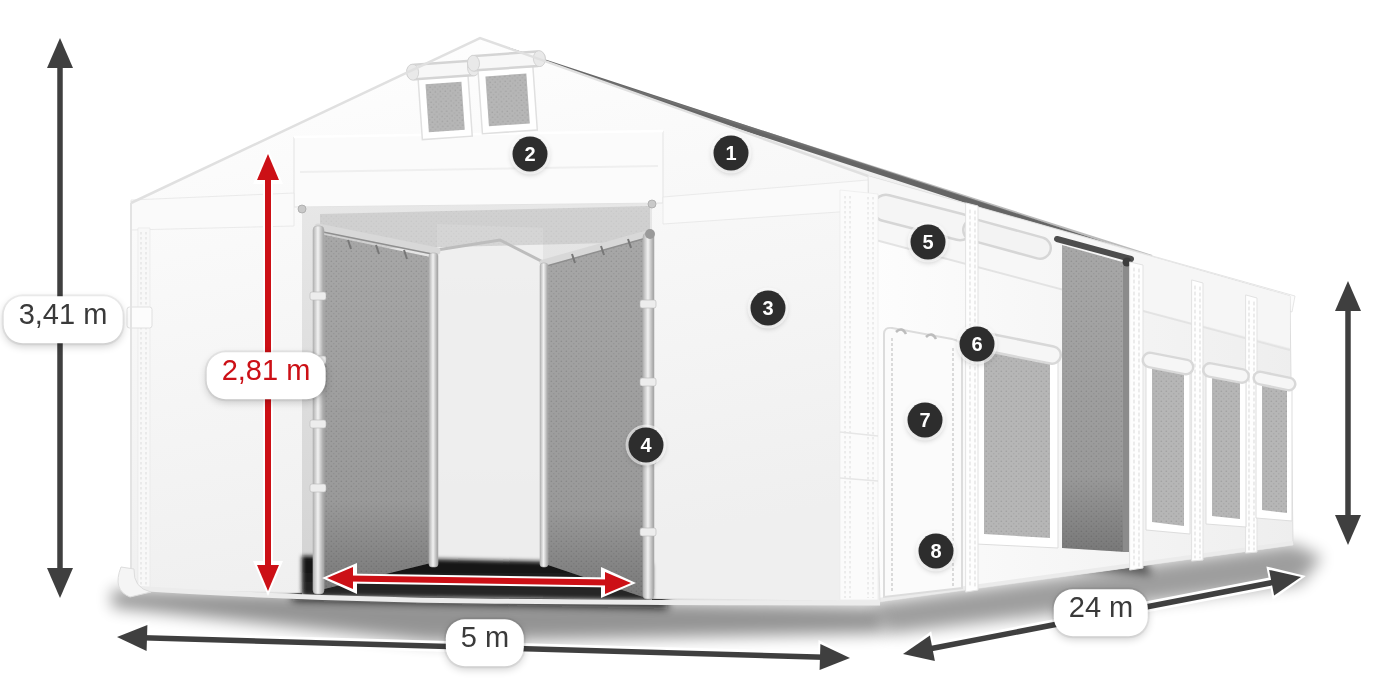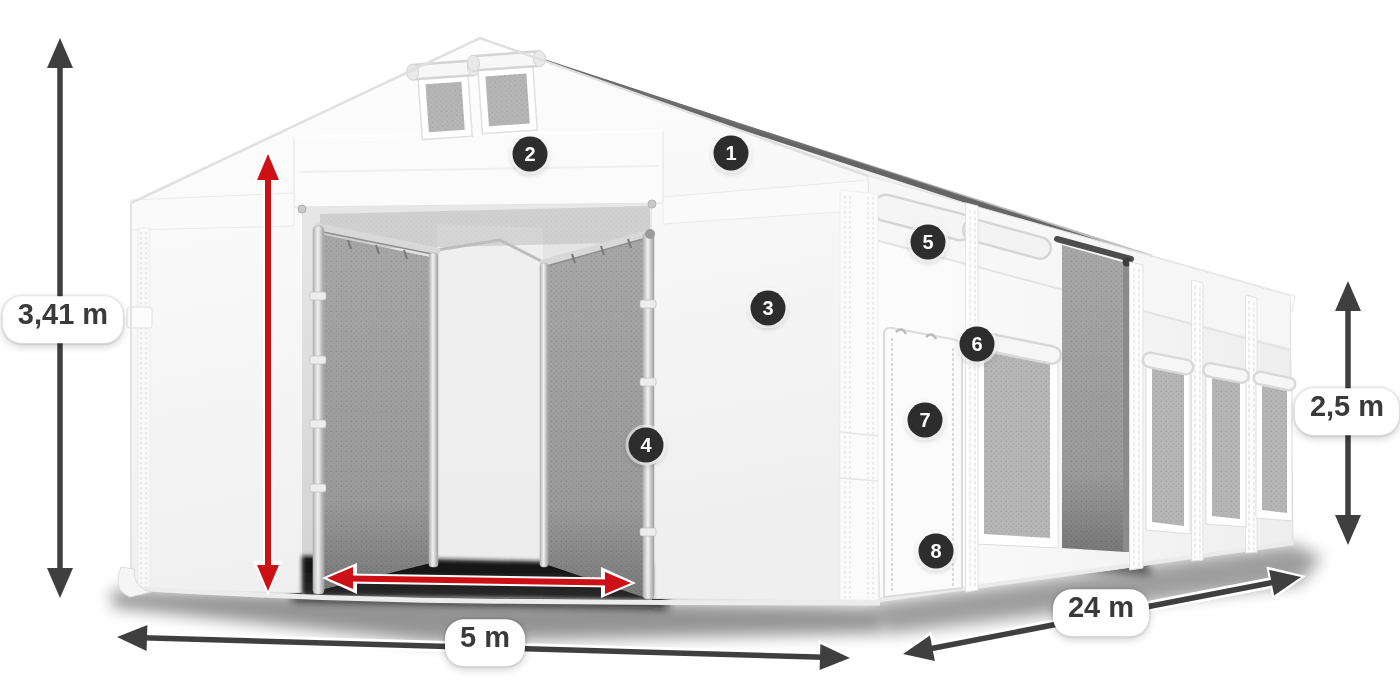--- a/index.html
+++ b/index.html
@@ -14,21 +14,21 @@
   .stage{
     position:relative;width:1400px;height:700px;overflow:hidden;background:#fff;
     font-family:"Liberation Sans","DejaVu Sans",sans-serif;
   }
   .stage svg{position:absolute;left:0;top:0;}
   .layer-tent{z-index:1;}
   .layer-arrows{z-index:2;}
   .pill{
     position:absolute;z-index:3;transform:translate(-50%,-50%);
     background:var(--label-bg);border-radius:19px;padding:3px 15px 14px 15px;
-    font-weight:bold;font-size:29px;line-height:1.05;white-space:nowrap;
+    font-weight:normal;font-size:29px;line-height:1.05;white-space:nowrap;
     color:var(--label-text);
     box-shadow:0 0 0 2px rgba(0,0,0,.05),0 3px 9px rgba(0,0,0,.20);
     text-align:right;
   }
   .pill.red{color:var(--accent-red);}
   .badge{
     position:absolute;z-index:3;transform:translate(-50%,-50%);
     width:35px;height:35px;border-radius:50%;
     background:var(--badge-bg);color:var(--badge-text);
     display:flex;align-items:center;justify-content:center;
@@ -326,27 +326,27 @@
 
     <g>
       <path class="dk" stroke-width="5.5" d="M1348,307 L1348,519"></path>
       <polygon class="dk-head" points="1348,281 1335,311 1361,311"></polygon>
       <polygon class="dk-head" points="1348,545 1335,515 1361,515"></polygon>
     </g>
   </svg>
 
   <div class="pill" style="left:63px;top:320px;">3,41 m</div>
 
+  <div class="pill red" style="left:266px;top:376px;">2,81 m</div>
 
 
   <div class="pill" style="left:485px;top:643px;">5 m</div>
 
   <div class="pill" style="left:1101px;top:613px;">24 m</div>
 
-  <div class="pill" style="left:1347px;top:412px;">2,5 m</div>
 
   <div class="badge" style="left:731px;top:153px;">1</div>
   <div class="badge" style="left:530px;top:154px;">2</div>
   <div class="badge" style="left:768px;top:308px;">3</div>
   <div class="badge" style="left:646px;top:445px;">4</div>
   <div class="badge" style="left:928px;top:242px;">5</div>
   <div class="badge" style="left:977px;top:344px;">6</div>
   <div class="badge" style="left:925px;top:420px;">7</div>
   <div class="badge" style="left:936px;top:551px;">8</div>
 

